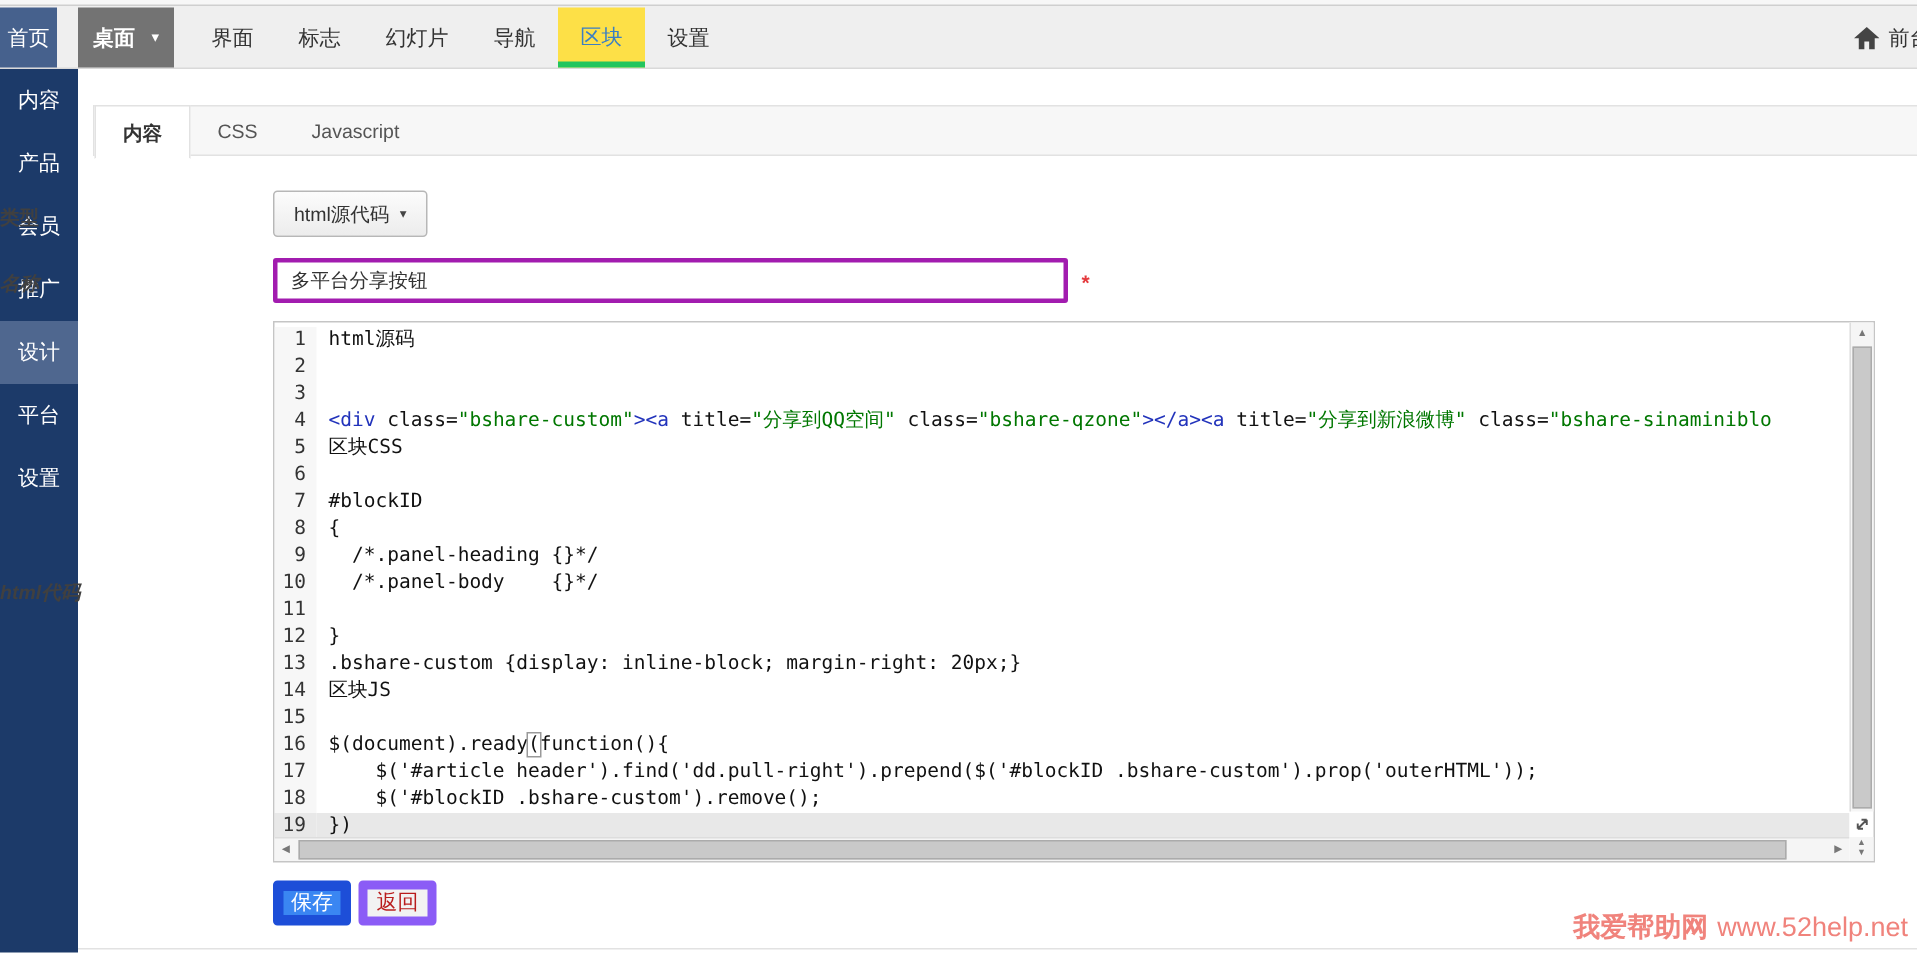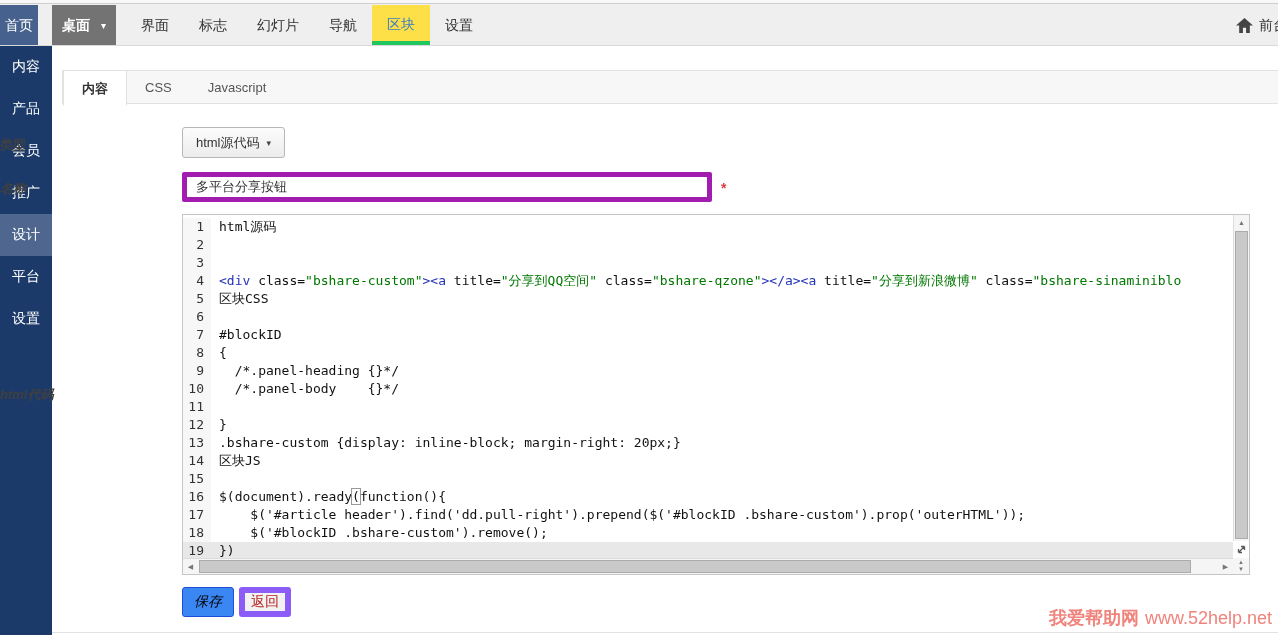--- a/index.html
+++ b/index.html
@@ -41,21 +41,21 @@
 
   
   .flabel { position:absolute; width:172px; font-size:13px;
     color:#404040; font-weight:bold; }
   .dropdown { position:absolute; left:182px; top:127px; width:103px; height:31px;
     background:linear-gradient(#fcfcfc,#ececec); border:1px solid #b7b7b7;
     border-radius:3px; display:flex; align-items:center; justify-content:center;
     gap:7px; font-size:13px; color:#333; cursor:pointer; }
   .dropdown .caret { font-size:9px; color:#444; }
   .txtinput { position:absolute; left:182px; top:172px; width:530px; height:30px;
-    border:5px solid #a21caf; border-radius:2px; padding:0 9px; font-size:13px;
+    border:3px solid #a21caf; border-radius:2px; padding:0 9px; font-size:13px;
     color:#333; font-family:"Liberation Sans","DejaVu Sans",sans-serif; background:#fff; }
   .reqmark { position:absolute; left:721px; top:180px; color:#e4393c; font-size:14px;
     font-weight:bold; }
 
   
   .editor { position:absolute; left:182px; top:214px; width:1068px; height:361px;
     border:1px solid #c5c5c5; background:#fff; }
   .codearea { position:absolute; left:0; top:0; right:16px; bottom:16px;
     overflow:hidden; padding-top:3px;
     font-family:"DejaVu Sans Mono","Liberation Mono",monospace; font-size:13px; }
@@ -85,21 +85,21 @@
   .gripcell { position:absolute; right:0; bottom:17px; width:16px; height:16px;
     display:flex; align-items:center; justify-content:center; cursor:pointer; }
   .spincell { position:absolute; right:0; bottom:0; width:16px; height:16px;
     display:flex; flex-direction:column; align-items:center; justify-content:center;
     font-size:6px; color:#777; line-height:7px; cursor:pointer; background:#f5f5f5; }
 
   
   .btn { position:absolute; top:587px; height:30px; width:52px; border-radius:3px;
     font-size:14px; display:flex; align-items:center; justify-content:center;
     cursor:pointer; }
-  .btn-save { left:182px; background:#3a86f2; color:#000000; border:1px solid #1d4ed8;font-style:italic; }
+  .btn-save { left:182px; background:#3a86f2; color:#ffffff; border:7px solid #1d4ed8; }
   .btn-back { left:239px; background:#f2f2f2; color:#b91c1c; border:6px solid #8b5cf6; }
   .watermark { position:absolute; right:6px; top:606px; font-size:18px;
     color:#f0837c; white-space:nowrap; }
   .watermark .site { font-weight:bold; margin-right:6px;margin-top:15px; }
   .bottomline { position:absolute; left:52px; right:0; top:632px; height:1px;
     background:#e2e2e2; }
 </style>
 </head>
 <body>
 

